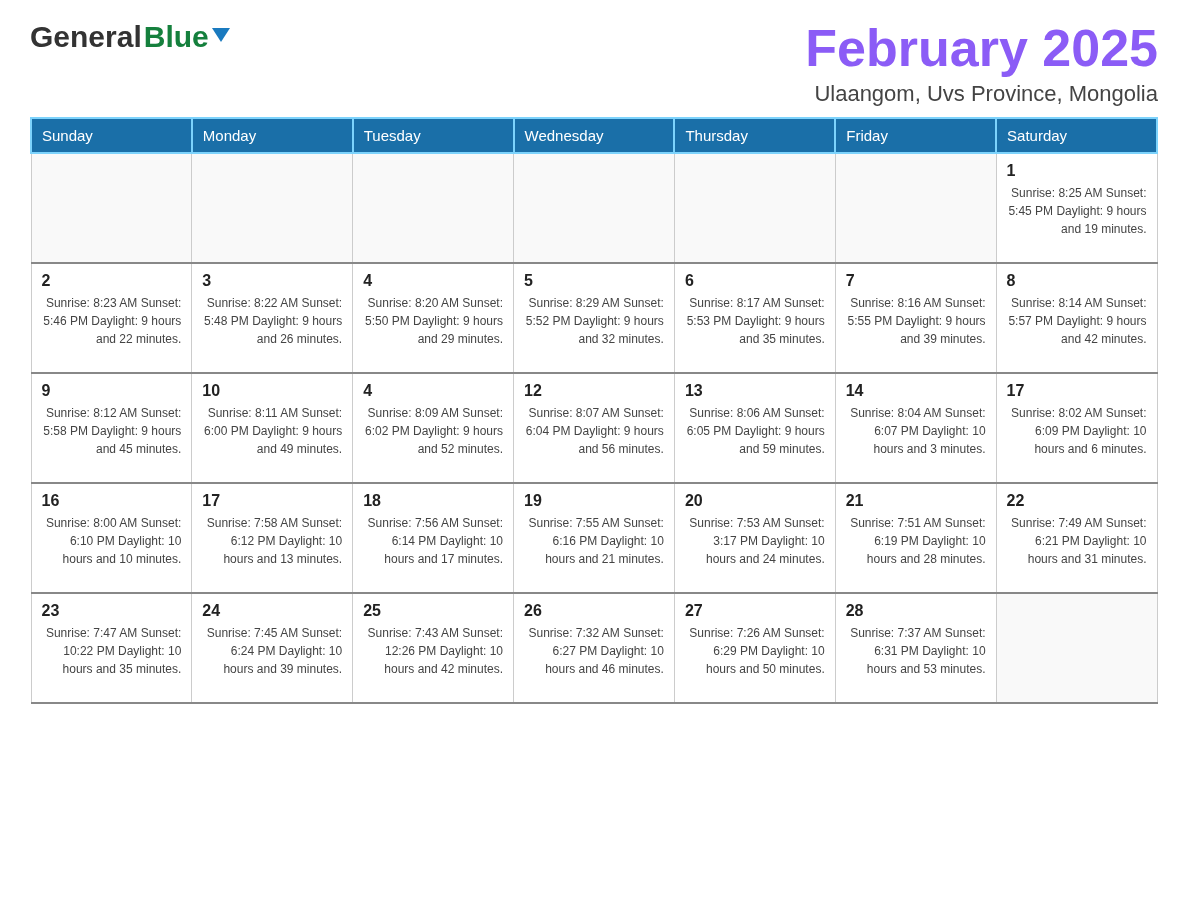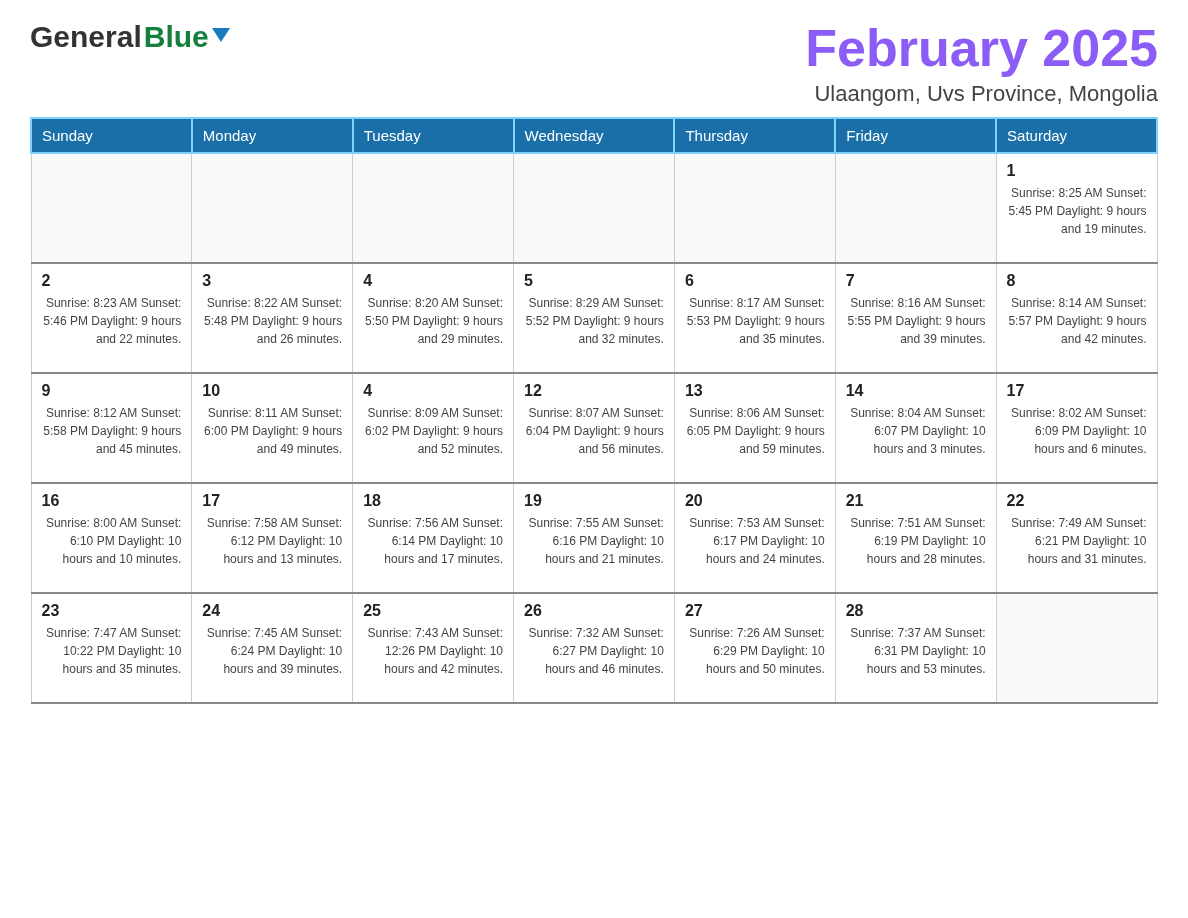--- a/index.html
+++ b/index.html
@@ -265,21 +265,21 @@
         </td>
         <td>
           <span class="day-number">19</span>
           <div class="day-info">Sunrise: 7:55 AM
 Sunset: 6:16 PM
 Daylight: 10 hours and 21 minutes.</div>
         </td>
         <td>
           <span class="day-number">20</span>
           <div class="day-info">Sunrise: 7:53 AM
-Sunset: 6:17 PM
+Sunset: 3:17 PM
 Daylight: 10 hours and 24 minutes.</div>
         </td>
         <td>
           <span class="day-number">21</span>
           <div class="day-info">Sunrise: 7:51 AM
 Sunset: 6:19 PM
 Daylight: 10 hours and 28 minutes.</div>
         </td>
         <td>
           <span class="day-number">22</span>

